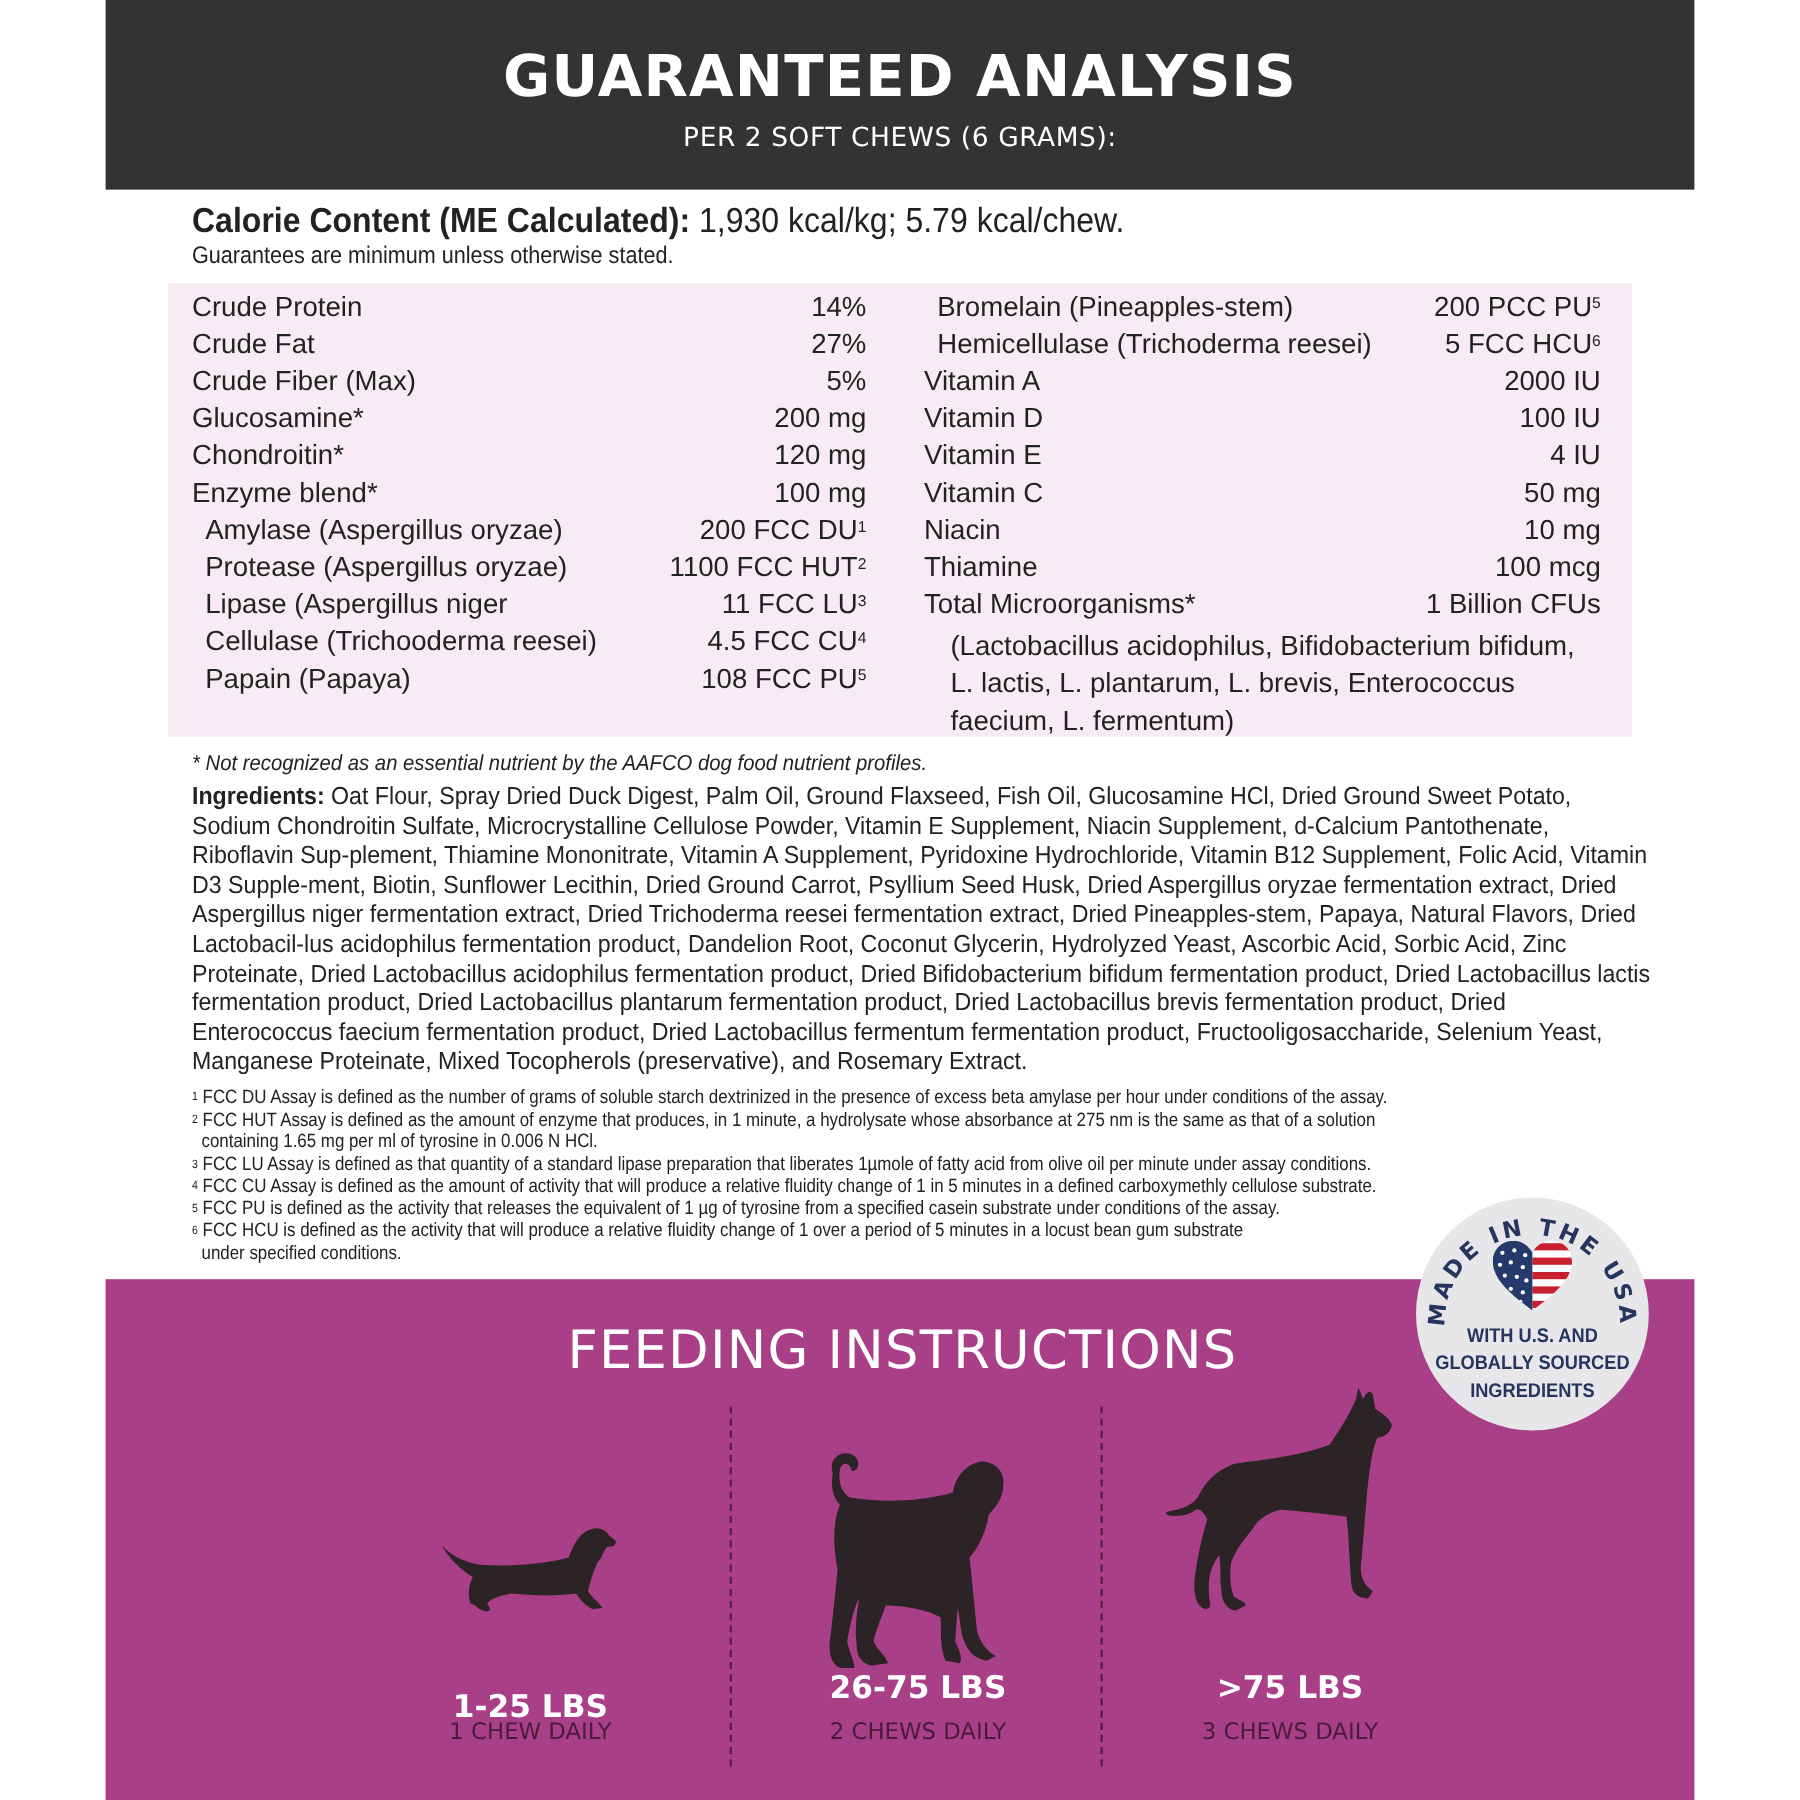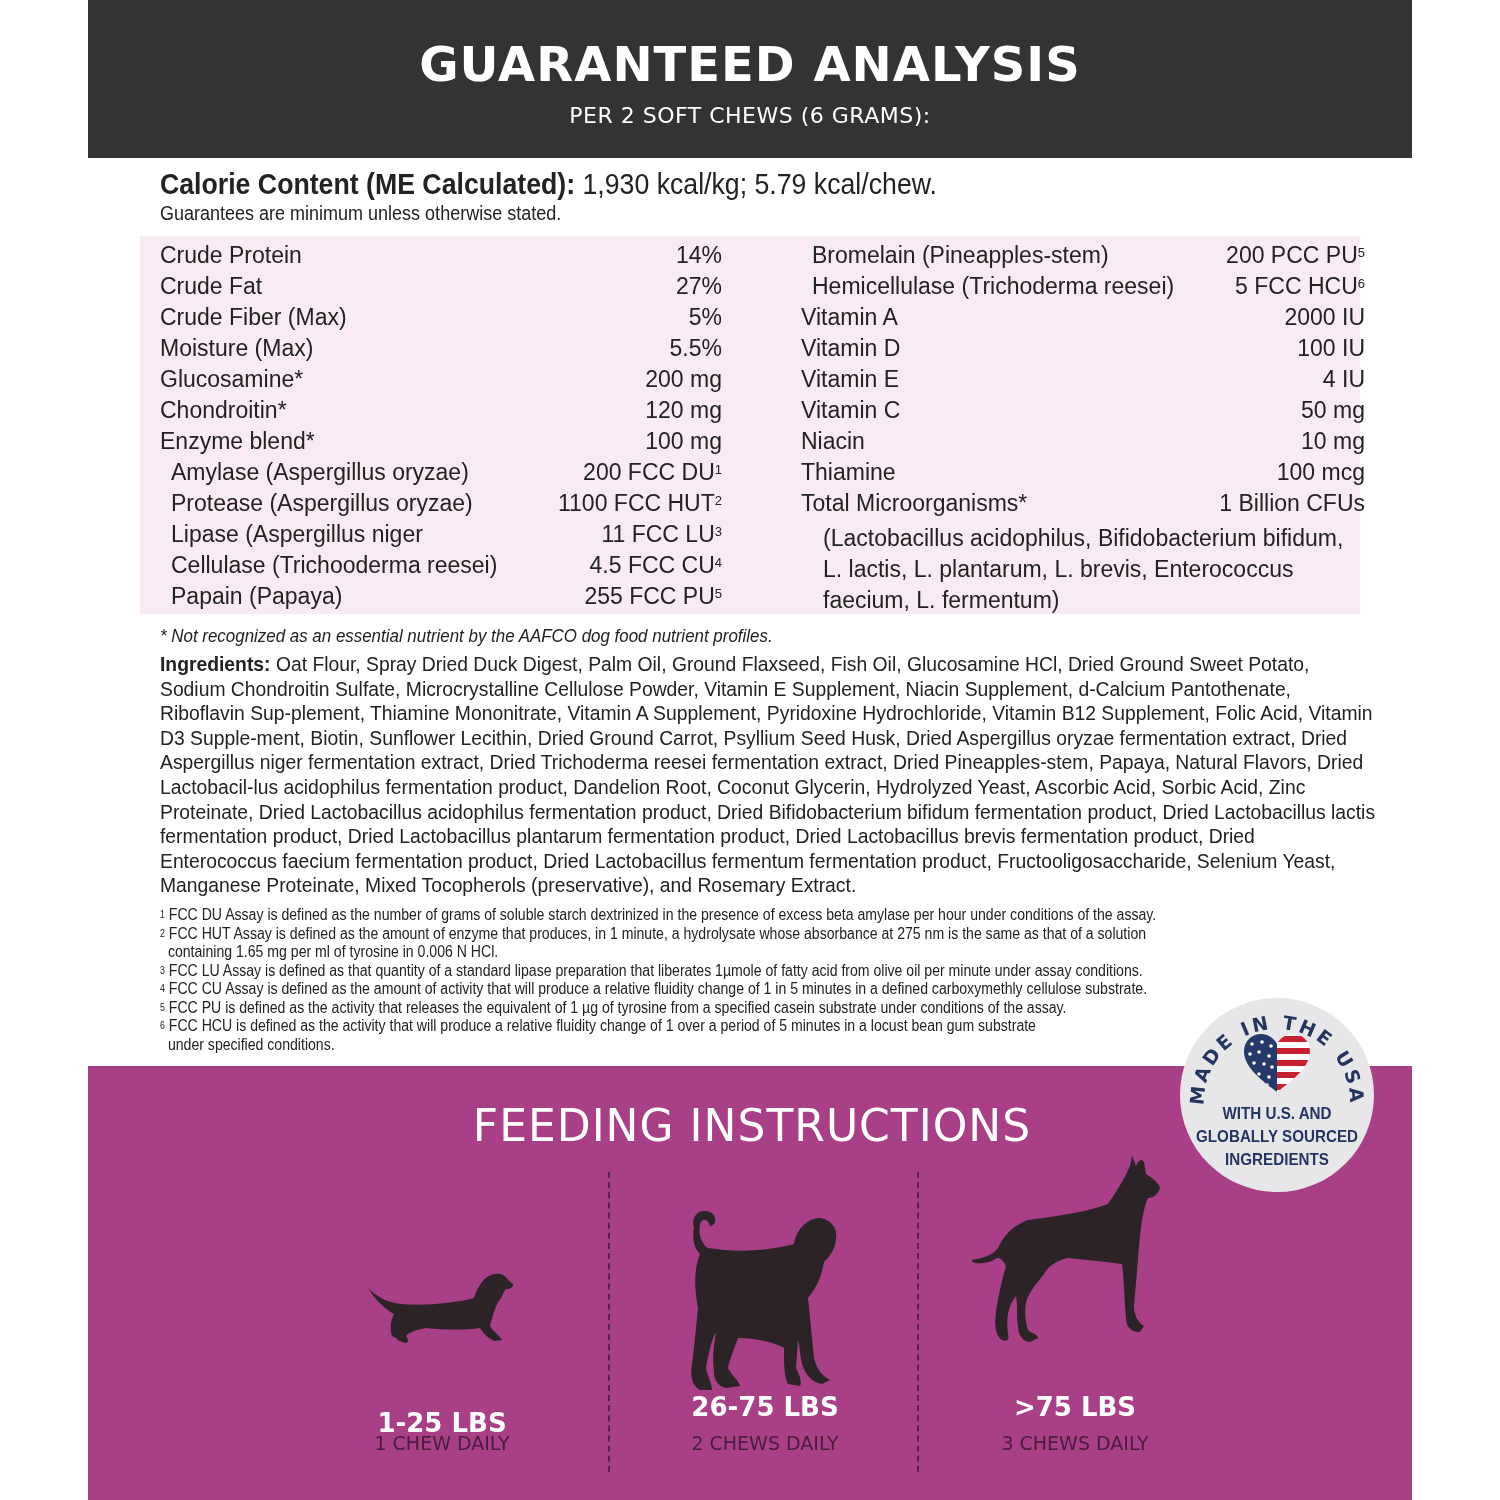--- a/index.html
+++ b/index.html
@@ -8,21 +8,21 @@
   .header .title { position:absolute; left:0; right:0; top:36px; font-family:"DejaVu Sans", sans-serif; font-weight:bold; font-size:48px; letter-spacing:1px; line-height:56px; }
   .header .subtitle { position:absolute; left:0; right:0; top:95px; font-family:"DejaVu Sans", sans-serif; font-size:22px; letter-spacing:0.5px; line-height:42px; }
 
   .calorie { position:absolute; left:160px; top:166px; font-size:29px; line-height:36px; white-space:nowrap; transform:scaleX(0.92); transform-origin:left; }
   .calorie b { font-weight:bold; }
   .guarantee-note { position:absolute; left:160px; top:201px; font-size:20px; line-height:24px; white-space:nowrap; transform:scaleX(0.9); transform-origin:left; }
 
   .ga-box { position:absolute; left:140px; top:236px; width:1220px; height:378px; background:#f9ebf3; }
   .ga-col { position:absolute; top:4px; }
   .ga-col.left { left:20px; width:562px; }
-  .ga-col.right { left:630px; width:564px;margin-left:31px; }
+  .ga-col.right { left:630px; width:564px; }
   .ga-row { position:relative; height:31px; font-size:23px; line-height:31px; white-space:nowrap; }
   .ga-row .nm { position:absolute; left:0; }
   .ga-row.sub .nm { left:11px; }
   .ga-col.right .ga-row.sub .nm { left:11px; }
   .ga-row .val { position:absolute; right:0; }
   .ga-row sup { font-size:13px; vertical-align:top; position:relative; top:-3px; }
   .micro-list { position:absolute; left:22px; top:283px; width:540px; font-size:23px; line-height:31px; }
 
   .aafco { position:absolute; left:160px; top:624px; font-size:18px; font-style:italic; line-height:24px; white-space:nowrap; transform:scaleX(0.94); transform-origin:left; }
   .ingredients { position:absolute; left:160px; top:652px; width:1290px; font-size:20.5px; line-height:24.6px; transform:scaleX(0.942); transform-origin:left; text-align:left; }
@@ -62,24 +62,20 @@
       </div>
     <div class="ga-row">
         <span class="nm">Crude Fat</span>
         <span class="val">27%</span>
       </div>
     <div class="ga-row">
         <span class="nm">Crude Fiber (Max)</span>
         <span class="val">5%</span>
       </div>
     <div class="ga-row">
-        <span class="nm">Moisture (Max)</span>
-        <span class="val">5.5%</span>
-      </div>
-    <div class="ga-row">
         <span class="nm">Glucosamine*</span>
         <span class="val">200 mg</span>
       </div>
     <div class="ga-row">
         <span class="nm">Chondroitin*</span>
         <span class="val">120 mg</span>
       </div>
     <div class="ga-row">
         <span class="nm">Enzyme blend*</span>
         <span class="val">100 mg</span>
@@ -95,21 +91,21 @@
     <div class="ga-row sub">
         <span class="nm">Lipase (Aspergillus niger</span>
         <span class="val"><span>11 FCC LU</span><sup>3</sup></span>
       </div>
     <div class="ga-row sub">
         <span class="nm">Cellulase (Trichooderma reesei)</span>
         <span class="val"><span>4.5 FCC CU</span><sup>4</sup></span>
       </div>
     <div class="ga-row sub">
         <span class="nm">Papain (Papaya)</span>
-        <span class="val"><span>255 FCC PU</span><sup>5</sup></span>
+        <span class="val"><span>108 FCC PU</span><sup>5</sup></span>
       </div>
   </div>
   <div class="ga-col right">
     <div class="ga-row sub">
         <span class="nm">Bromelain (Pineapples-stem)</span>
         <span class="val"><span>200 PCC PU</span><sup>5</sup></span>
       </div>
     <div class="ga-row sub">
         <span class="nm">Hemicellulase (Trichoderma reesei)</span>
         <span class="val"><span>5 FCC HCU</span><sup>6</sup></span>

